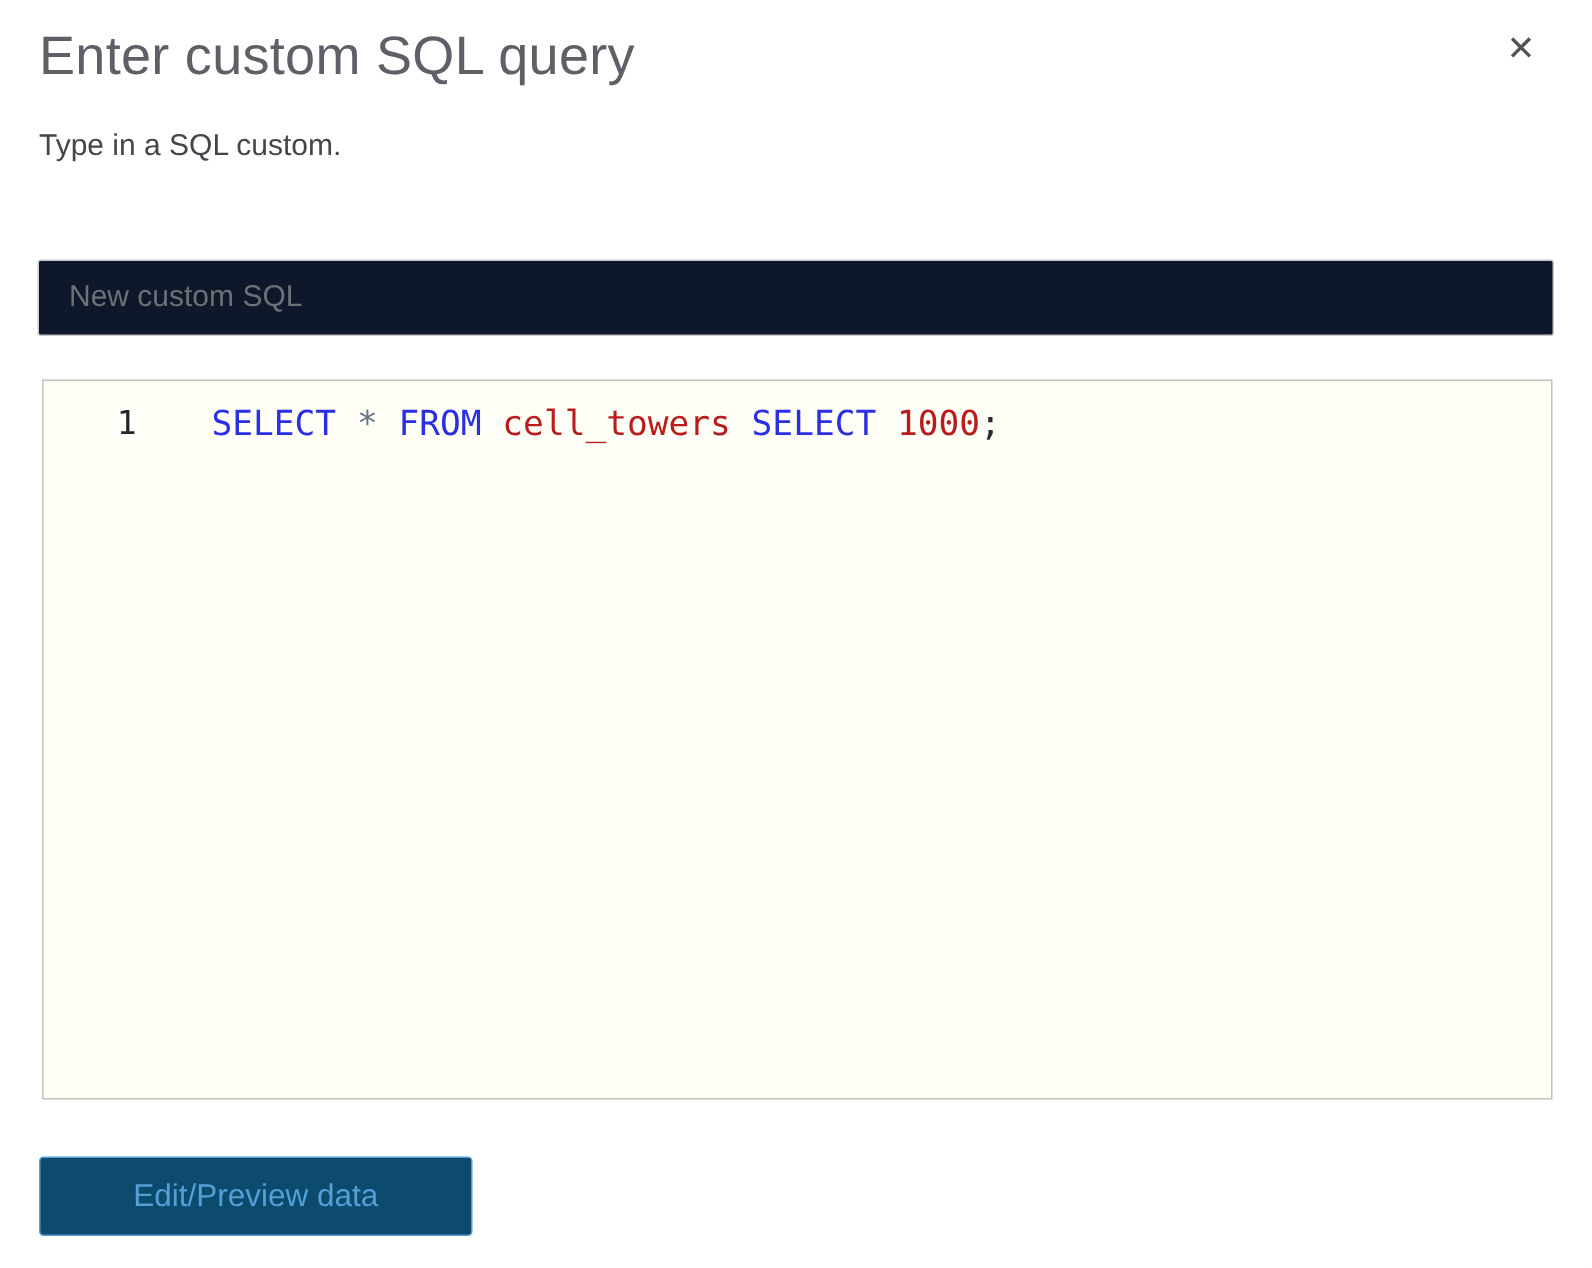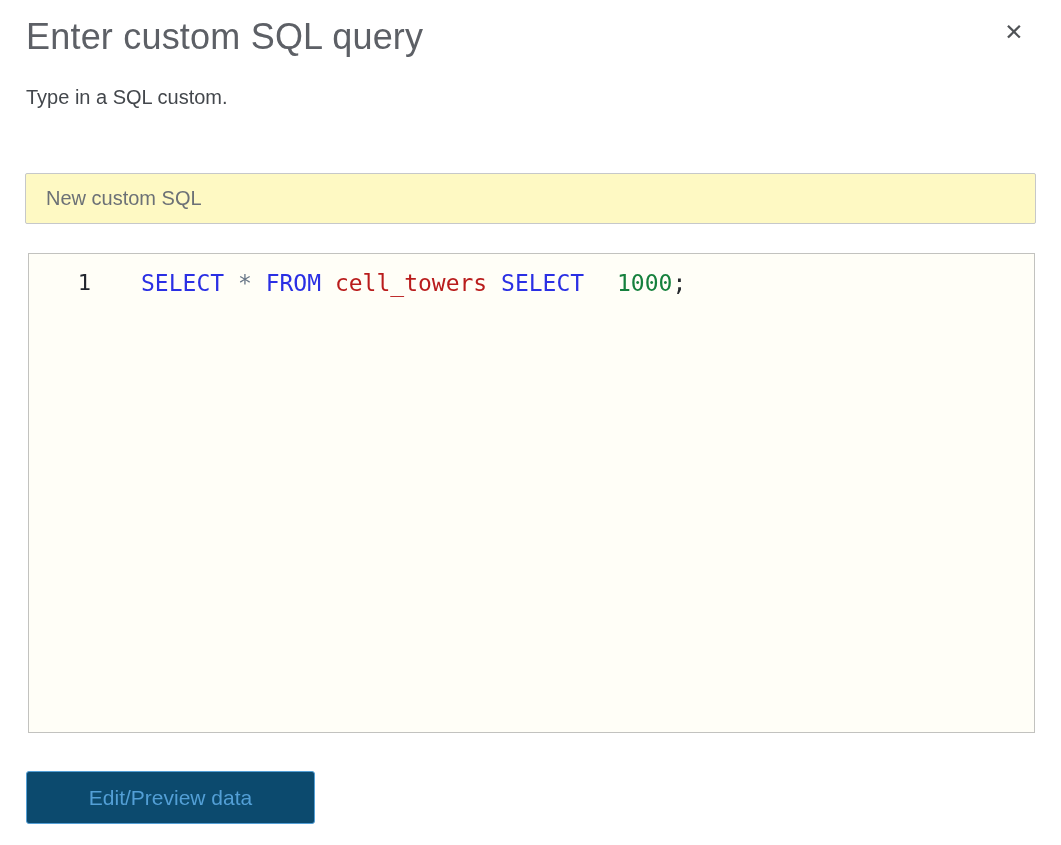--- a/index.html
+++ b/index.html
@@ -56,21 +56,21 @@
     left: 25px;
     top: 173px;
     width: 1011px;
     height: 51px;
     border: 1px solid #c6c8ca;
     border-radius: 2px;
     padding: 0 20px;
     font-family: "Liberation Sans", sans-serif;
     font-size: 20px;
     color: #6c7176;
-    background: #fef9c3;
+    background: #0f172a;
     outline: none;
   }
   .sql-editor {
     position: absolute;
     left: 28px;
     top: 253px;
     width: 1007px;
     height: 480px;
     background: #fffef7;
     border: 1px solid #c2c2bf;
@@ -93,21 +93,21 @@
     user-select: none;
   }
   .code-text {
     padding-left: 50px;
     white-space: pre;
     color: #111111;
   }
   .tok-keyword     { color: #2a2fe4; }
   .tok-operator    { color: #687687; }
   .tok-identifier  { color: #b91c1c; }
-  .tok-number      { color: #15803d; margin-left: 19px; }
+  .tok-number      { color: #b91c1c; }
   .tok-punctuation { color: #26292e; }
   .footer-button {
     position: absolute;
     top: 771px;
     height: 53px;
     border-radius: 3px;
     font-family: "Liberation Sans", sans-serif;
     font-size: 21px;
     cursor: pointer;
     display: flex;

